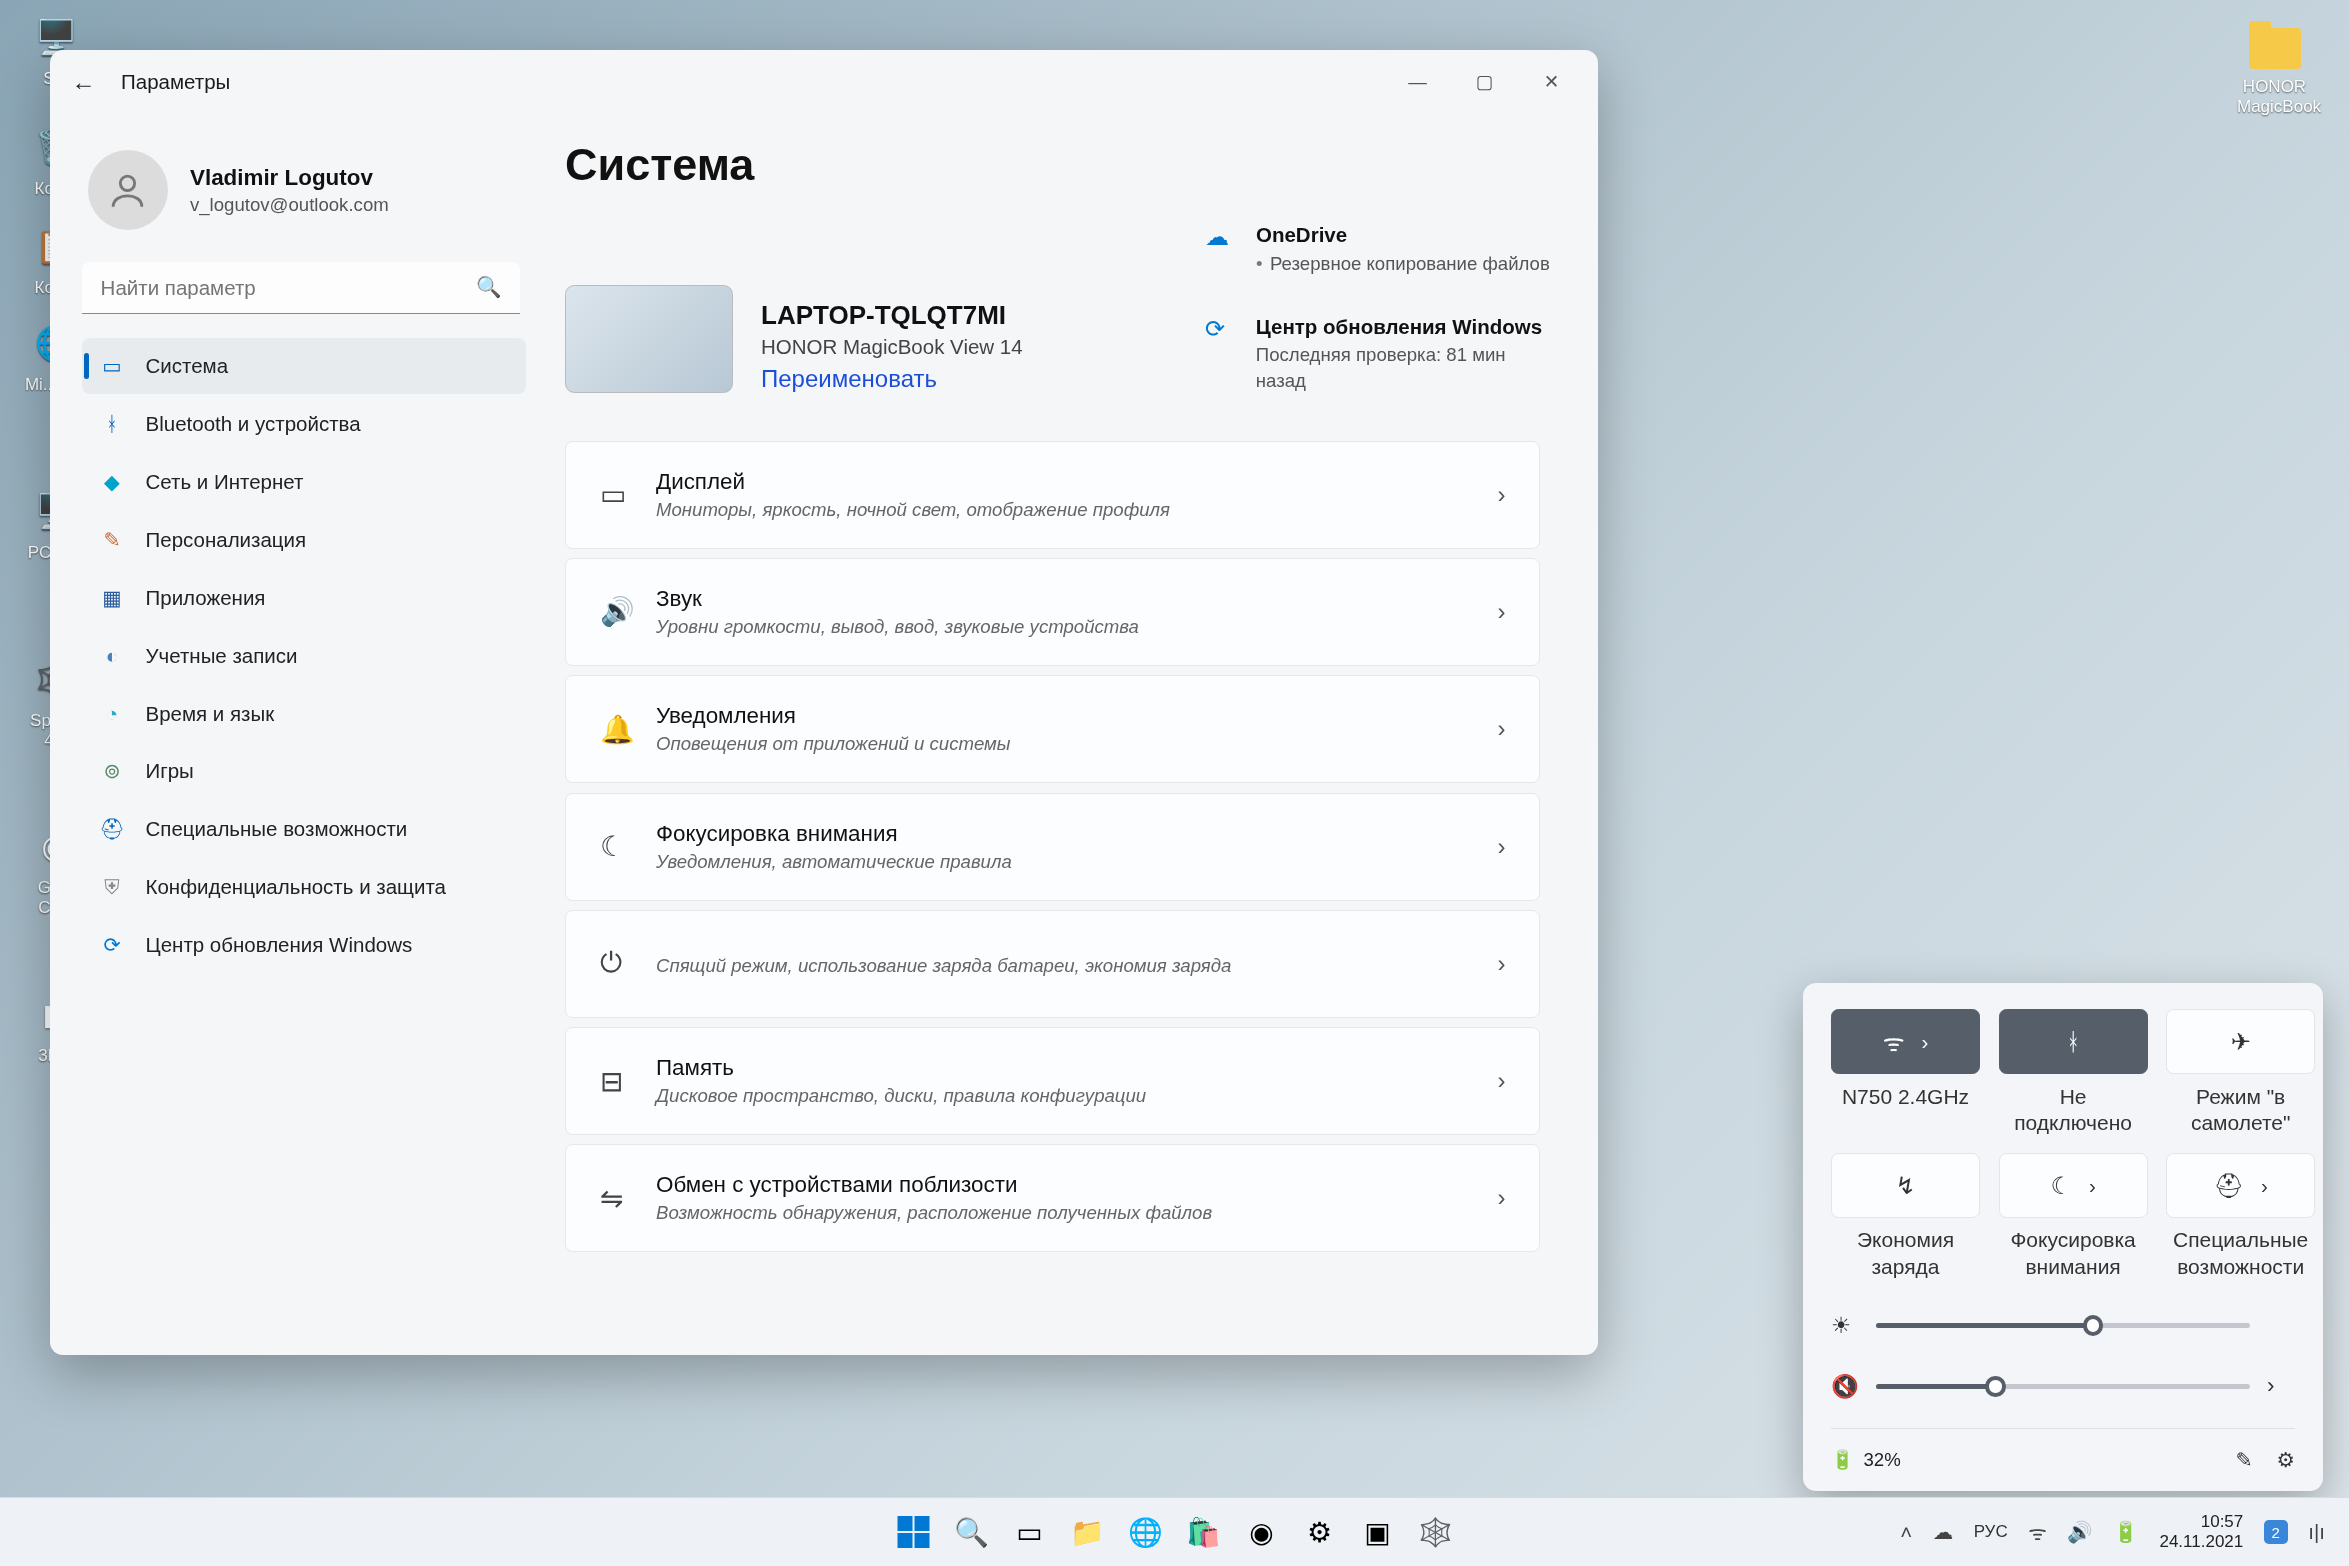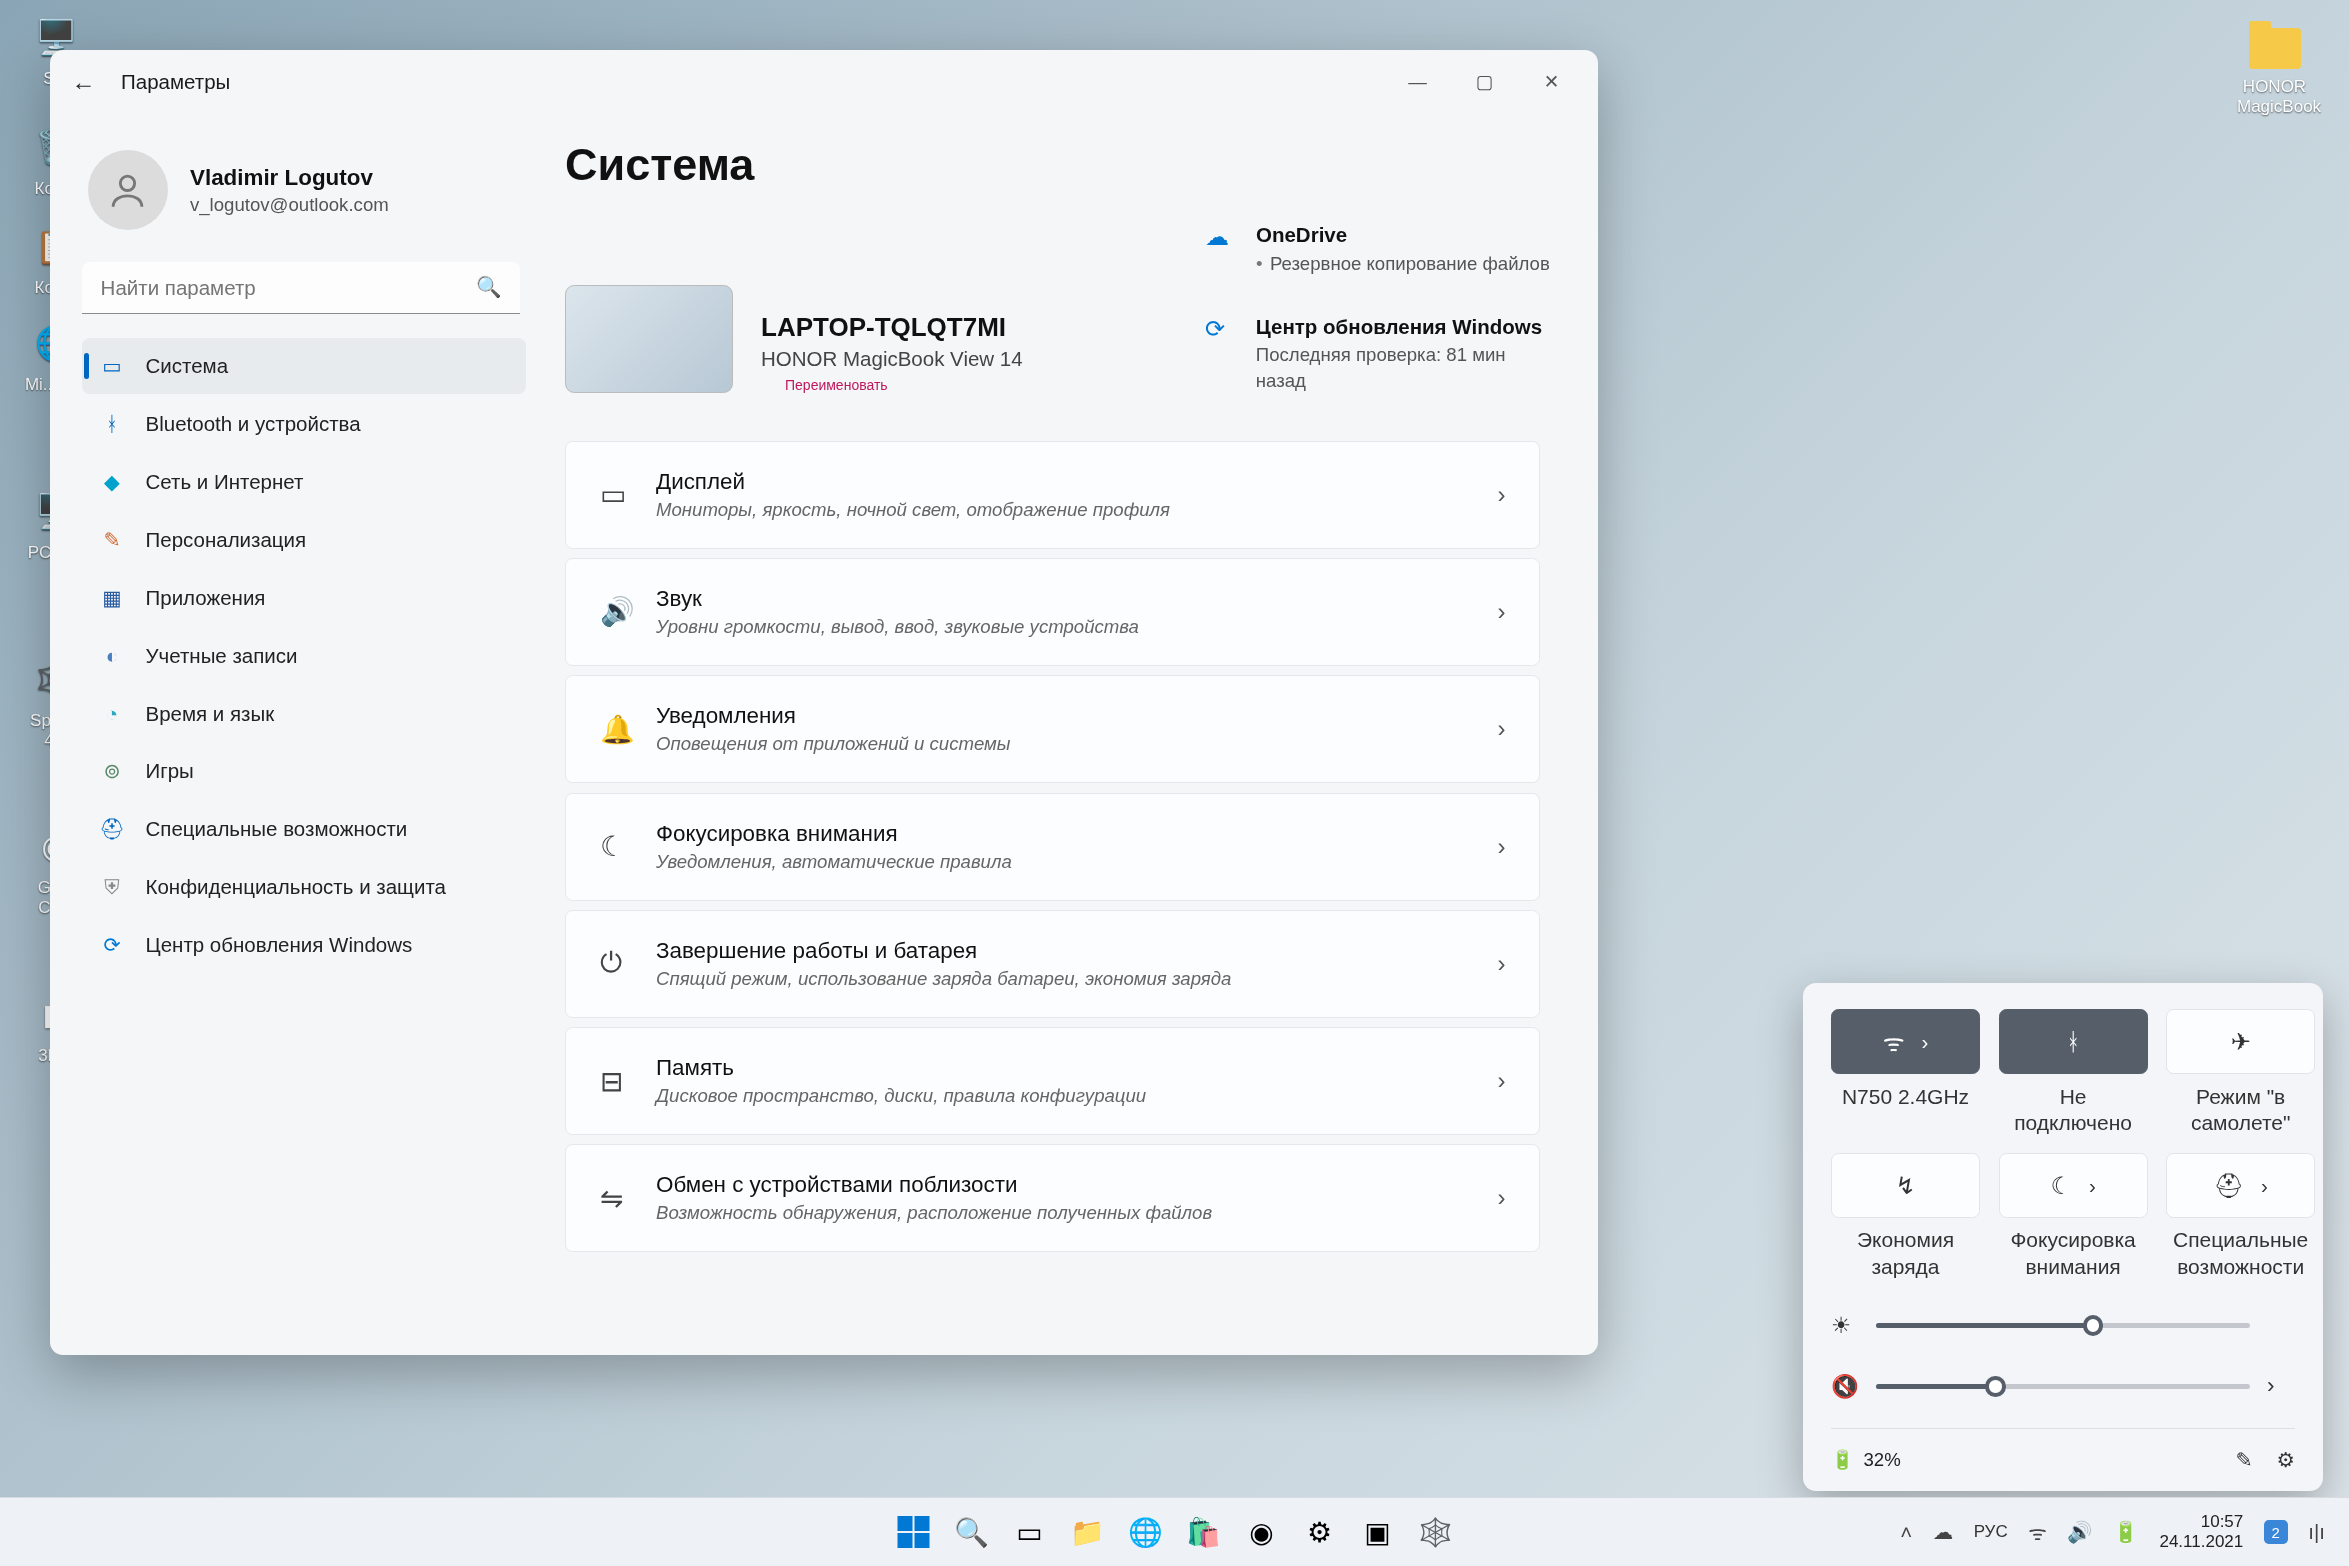--- a/index.html
+++ b/index.html
@@ -68,21 +68,21 @@
 .nav .ni-priv .ni-icon{ color:#888; }
 .nav .ni-upd .ni-icon{ color:#0078d4; }
 
 .content { flex:1; padding: 26px 39px 0 30px; overflow-y:auto; }
 .page-title { font-size: 45px; font-weight:600; color:#111; margin-bottom: 32px; }
 
 .inforow { display:flex; align-items:flex-end; gap: 28px; margin-bottom: 48px; }
 .device-img { width: 168px; height: 108px; background: linear-gradient(135deg,#dce5ec,#b7c8d5); border-radius:9.3px; border:0.9px solid #bbb; }
 .devblock .dname { font-size: 26px; font-weight:600; color:#111; }
 .devblock .dmodel { font-size: 20.5px; color:#444; margin:3.7px 0 5.6px; }
-.devblock .drename { font-size: 14px; color:#be185d; cursor:pointer;margin-left:24px; }
+.devblock .drename { font-size: 24px; color:#1d4ed8; cursor:pointer; }
 .statuscol { margin-left:auto; display:flex; flex-direction:column; gap:39px; width: 354px; }
 .statusitem { display:flex; gap:17px; }
 .statusitem .sicon { width:34px; font-size:24px; }
 .statusitem .stitle { font-size:20.5px; font-weight:600; color:#111; }
 .statusitem .ssub  { font-size:18.6px; color:#555; margin-top:3.7px; line-height:1.35; }
 .statusitem .ssub2 { display:flex; gap:7.5px; }
 .statusitem .dot { color:#777; }
 
 .cards { display:flex; flex-direction:column; gap:9.3px; padding-right: 18.6px; }
 .card { background:#fcfdfe; border:0.9px solid #e5e7ea; border-radius:7.5px; height:108px; display:flex; align-items:center; padding:0 34px; cursor:pointer; }
@@ -322,21 +322,20 @@
             <div class="cicon">☾</div>
             <div class="ctxt">
               <div class="ct">Фокусировка внимания</div>
               <div class="cs">Уведомления, автоматические правила</div>
             </div>
             <div class="chev">›</div>
           </div>
         <div class="card">
             <div class="cicon">⏻</div>
             <div class="ctxt">
-              <div class="ct">Завершение работы и батарея</div>
               <div class="cs">Спящий режим, использование заряда батареи, экономия заряда</div>
             </div>
             <div class="chev">›</div>
           </div>
         <div class="card">
             <div class="cicon">⊟</div>
             <div class="ctxt">
               <div class="ct">Память</div>
               <div class="cs">Дисковое пространство, диски, правила конфигурации</div>
             </div>

